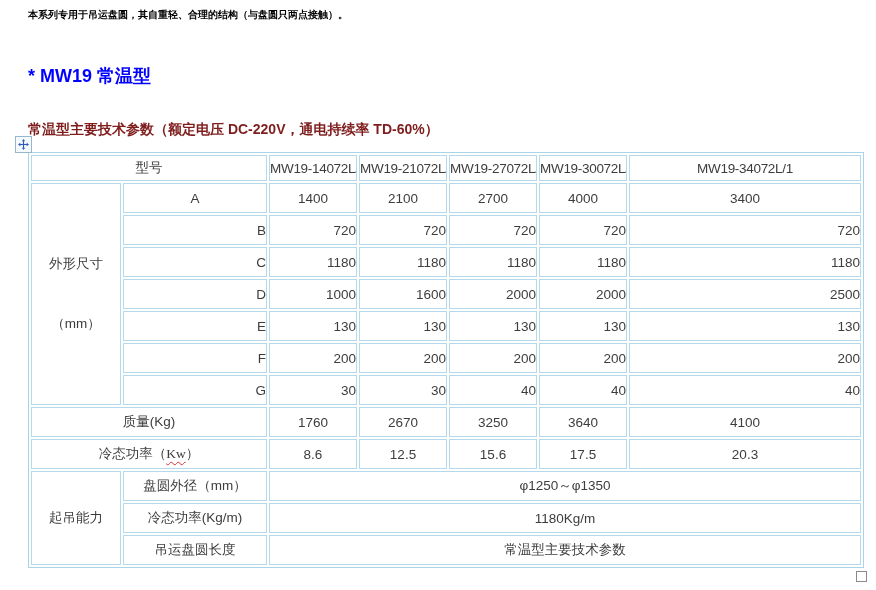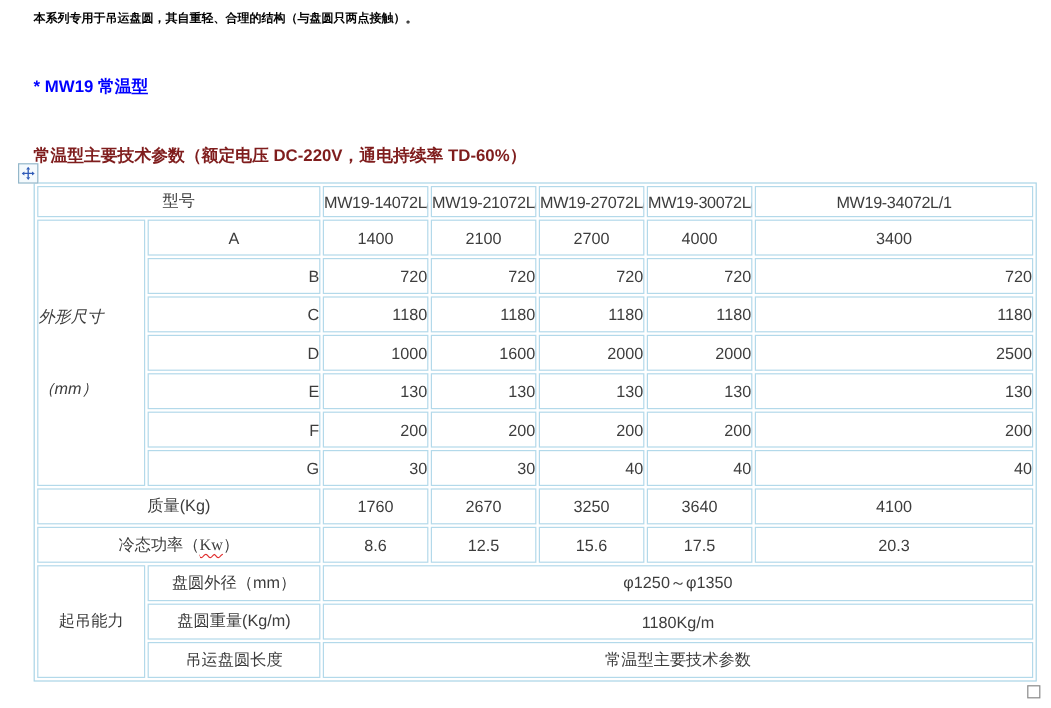--- a/index.html
+++ b/index.html
@@ -11,21 +11,21 @@
     font-family:"Liberation Sans","DejaVu Sans",sans-serif;
     color:#3d3d3d;
   }
   .intro{
     position:absolute;left:28px;top:8px;
     font-size:10px;font-weight:bold;color:#000000;
     white-space:nowrap;
   }
   .mwlink{
     position:absolute;left:28px;top:64px;
-    font-size:14px;font-weight:bold;color:#0101ff;
+    font-size:18px;font-weight:bold;color:#0101ff;
     cursor:pointer;white-space:nowrap;
   }
   .ttl{
     position:absolute;left:28px;top:121px;
     font-size:14px;font-weight:bold;color:#7f1d1d;
     white-space:nowrap;
   }
   .twrap{position:absolute;left:28px;top:152px;width:836px;}
   table.specs{
     border-collapse:separate;
@@ -43,21 +43,21 @@
     vertical-align:middle;
     overflow:hidden;
     white-space:nowrap;
     background:#ffffff;
   }
   table.specs tr.hdr td{height:24px;}
   td.c{text-align:center;}
   td.r{text-align:right;padding-right:7px;}
   td.lblr{text-align:right;padding-right:1px;}
   td.model{text-align:center;font-size:13px;letter-spacing:-0.3px;}
-  td.dims{text-align:left;font-style:italic;}
+  td.dims{text-align:center;}
   .dims .l2{margin-top:42px;}
   .misspell{
     text-decoration:underline;
     text-decoration-style:wavy;
     text-decoration-color:#e03030;
     text-decoration-thickness:1px;
     text-underline-offset:3px;
     font-family:Liberation Serif, serif;
   }
   .move-handle{
@@ -205,21 +205,21 @@
       <td class="c">17.5</td>
       <td class="c">20.3</td>
     </tr>
 
     <tr>
       <td rowspan="3" class="c">起吊能力</td>
       <td class="c">盘圆外径（mm）</td>
       <td colspan="5" class="c">φ1250～φ1350</td>
     </tr>
     <tr>
-      <td class="c">盘圆重量(Kg/m)</td>
+      <td class="c">冷态功率(Kg/m)</td>
       <td colspan="5" class="c">1180Kg/m</td>
     </tr>
     <tr>
       <td class="c">吊运盘圆长度</td>
       <td colspan="5" class="c">常温型主要技术参数</td>
     </tr>
   </tbody>
     </table>
 
   <div class="resize-handle"></div>

